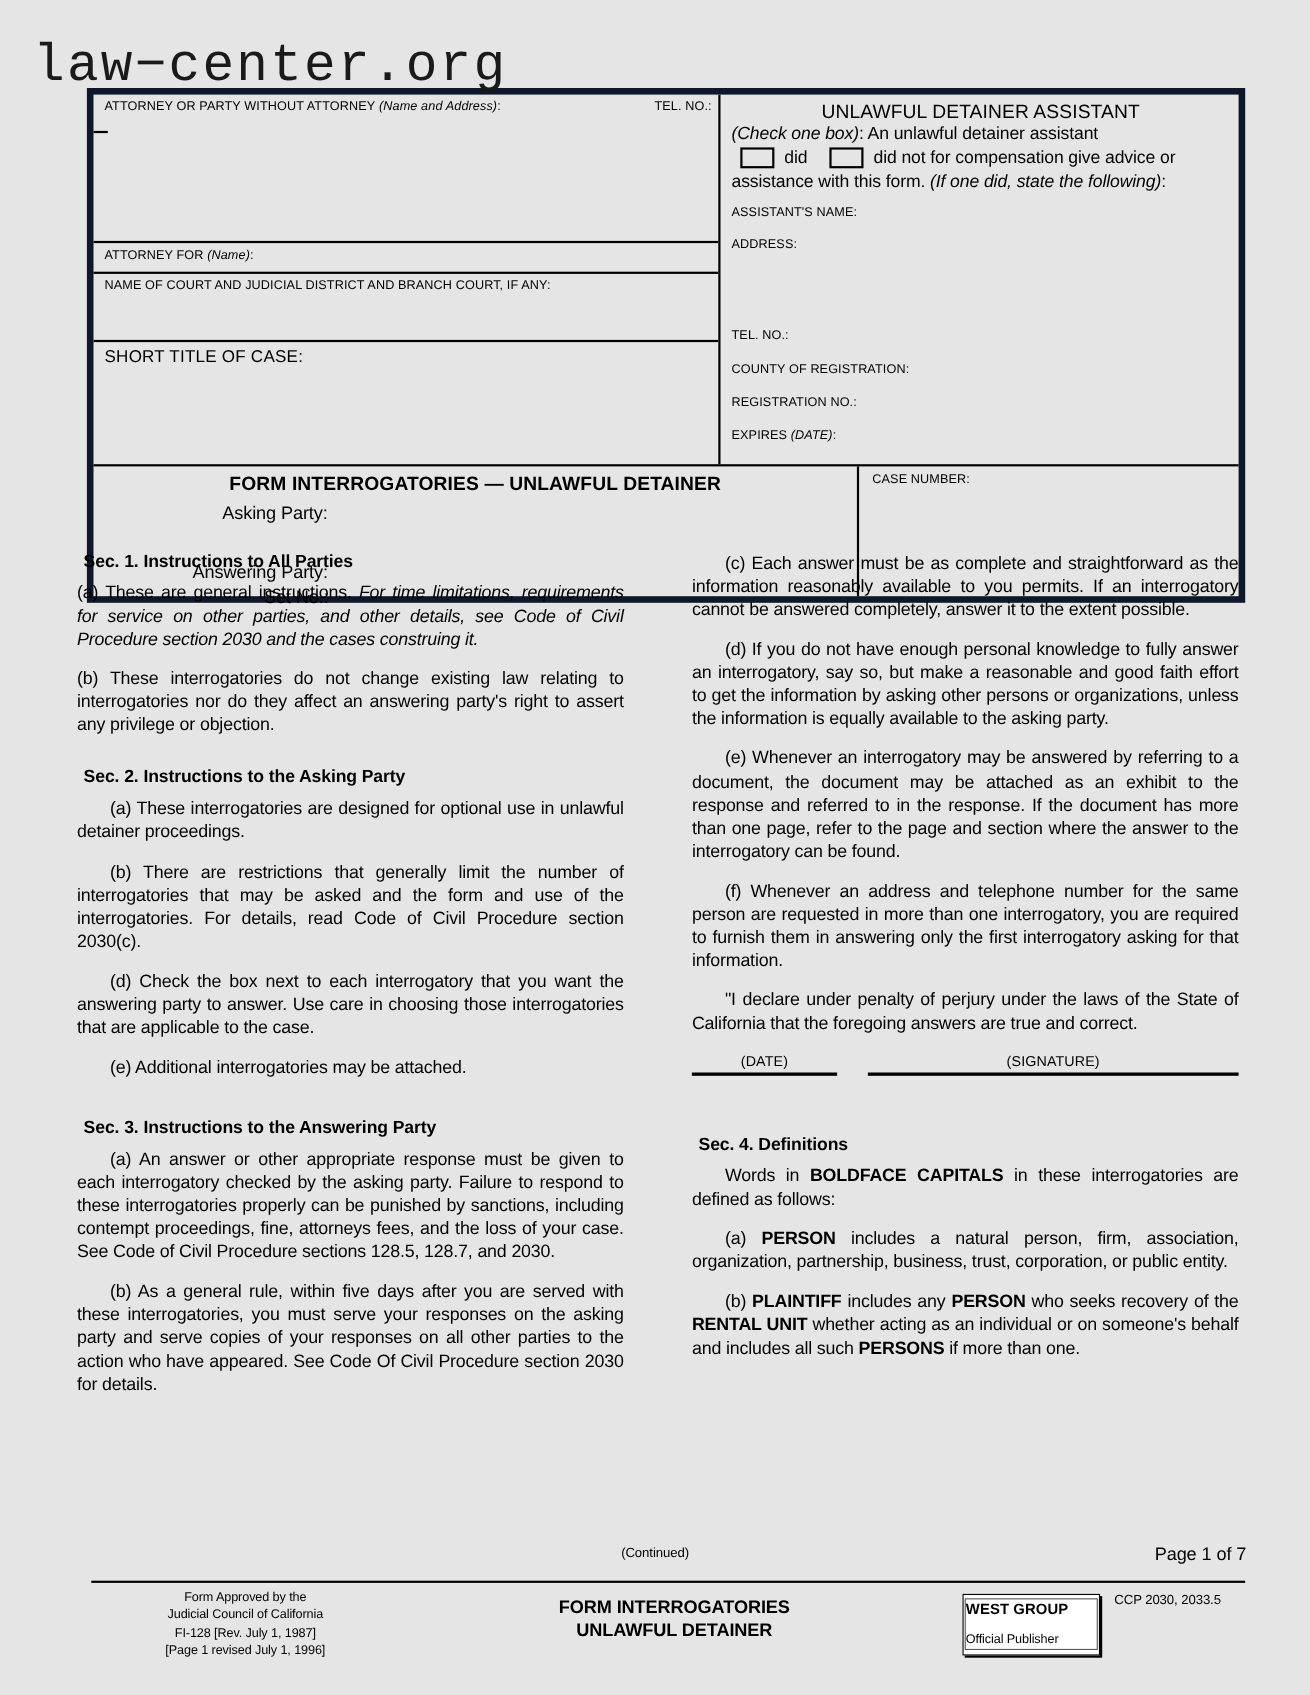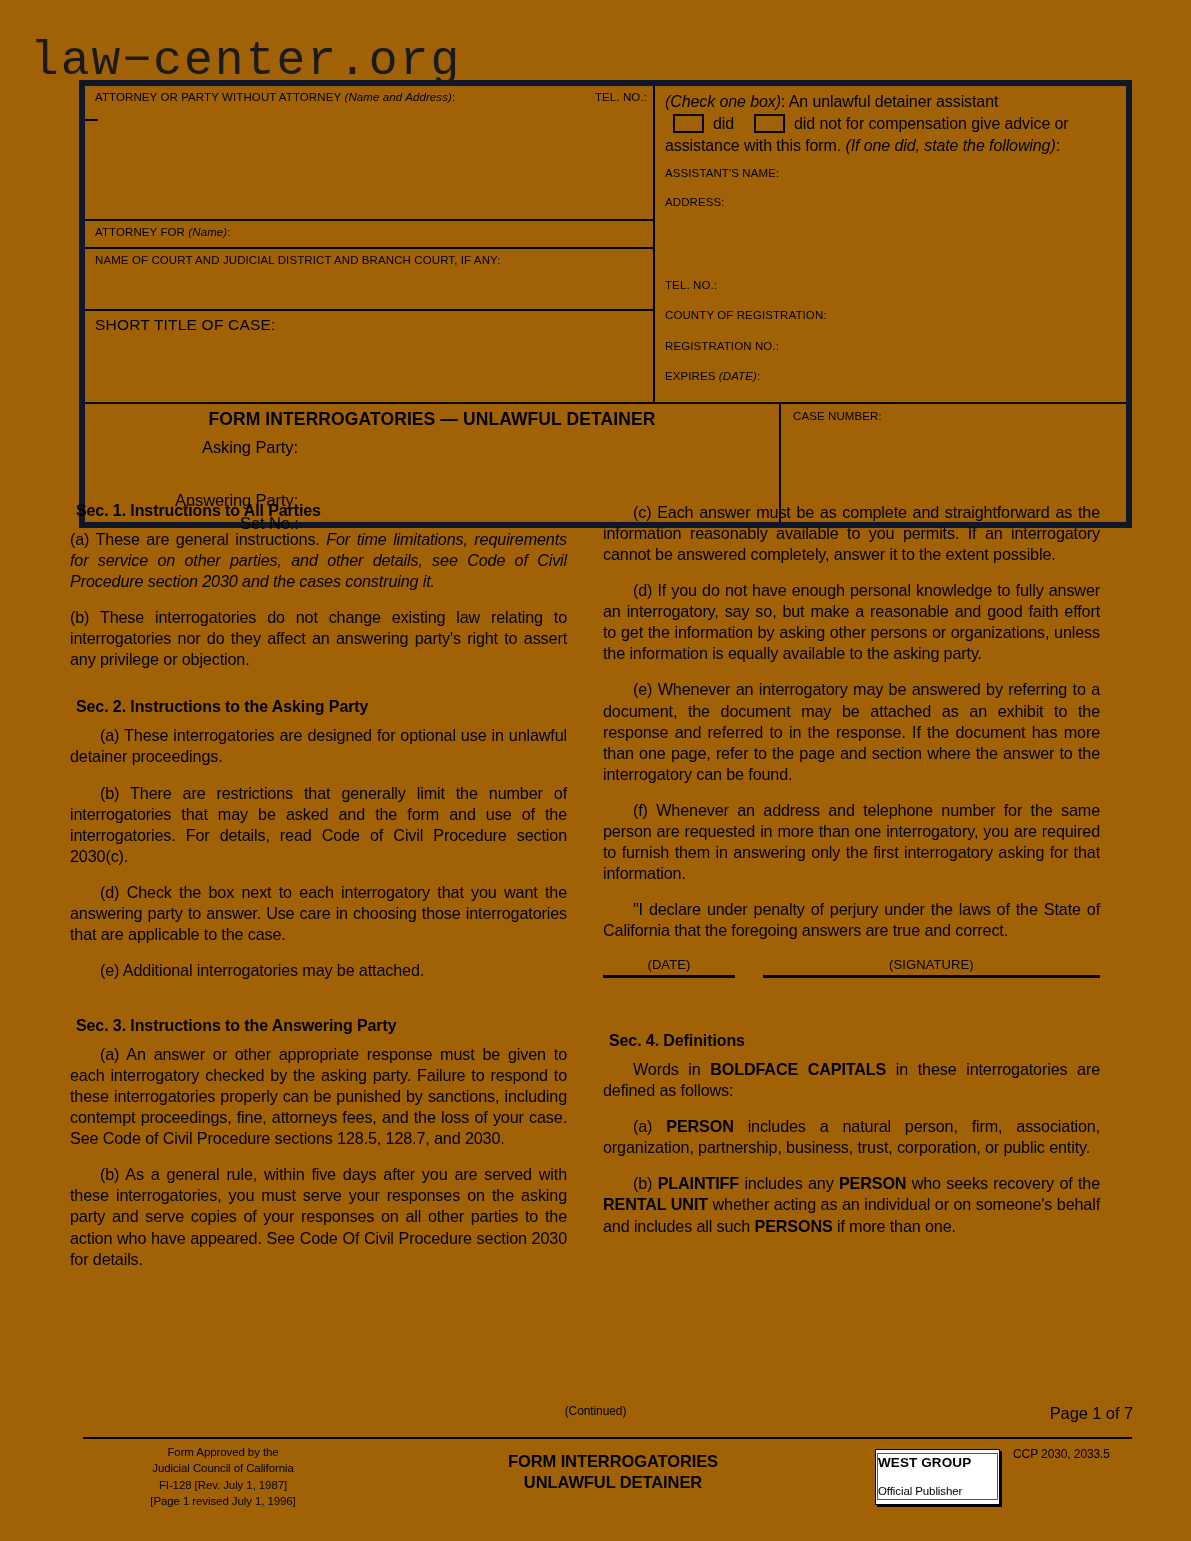--- a/index.html
+++ b/index.html
@@ -8,21 +8,21 @@
     background: #ffffff;
   }
   body {
     font-family: "Liberation Sans", sans-serif;
     color: #000000;
   }
   #page {
     position: relative;
     width: 1191px;
     height: 1541px;
-    background: #a16207;
+    background: #e5e5e5;
     overflow: hidden;
   }
 
   
   .watermark {
     position: absolute;
     left: 30px;
     top: 34px;
     font-family: "Liberation Mono", "DejaVu Sans Mono", monospace;
     font-size: 48px;
@@ -138,21 +138,21 @@
     position: absolute;
     left: 70px;
     top: 502px;
     width: 1060px;
   }
   .col {
     width: 497px;
     box-sizing: border-box;
     float: left;
   }
-  .col-right { margin-left: 36px; }
+  .col-right { margin-left: 62px; }
   .sec-head {
     font-weight: bold;
     font-size: 16px;
     letter-spacing: -0.1px;
     margin: 0 0 9px 6px;
   }
   .sec-head-sp { margin-top: 28px; }
   p.para {
     margin: 0 0 15px 0;
     font-size: 16.2px;
@@ -286,20 +286,21 @@
         </div>
 
         <div class="cell short-title-cell">
           <div class="lbl lbl-big">SHORT TITLE OF CASE:</div>
         </div>
 
       </div>
 
       <div class="cap-right">
         <div class="cell uda-cell">
+          <div class="uda-title">UNLAWFUL DETAINER ASSISTANT</div>
           <div class="uda-body">
             <div><i>(Check one box)</i><span>: An unlawful detainer assistant</span></div>
             <div class="cbrow">
               <span class="chk"></span>
               <span>did</span>
               <span class="chk chk2"></span>
               <span>did not for compensation give advice or</span>
             </div>
             <div><span>assistance with this form. </span><i>(If one did, state the following)</i><span>:</span></div>
           </div>

